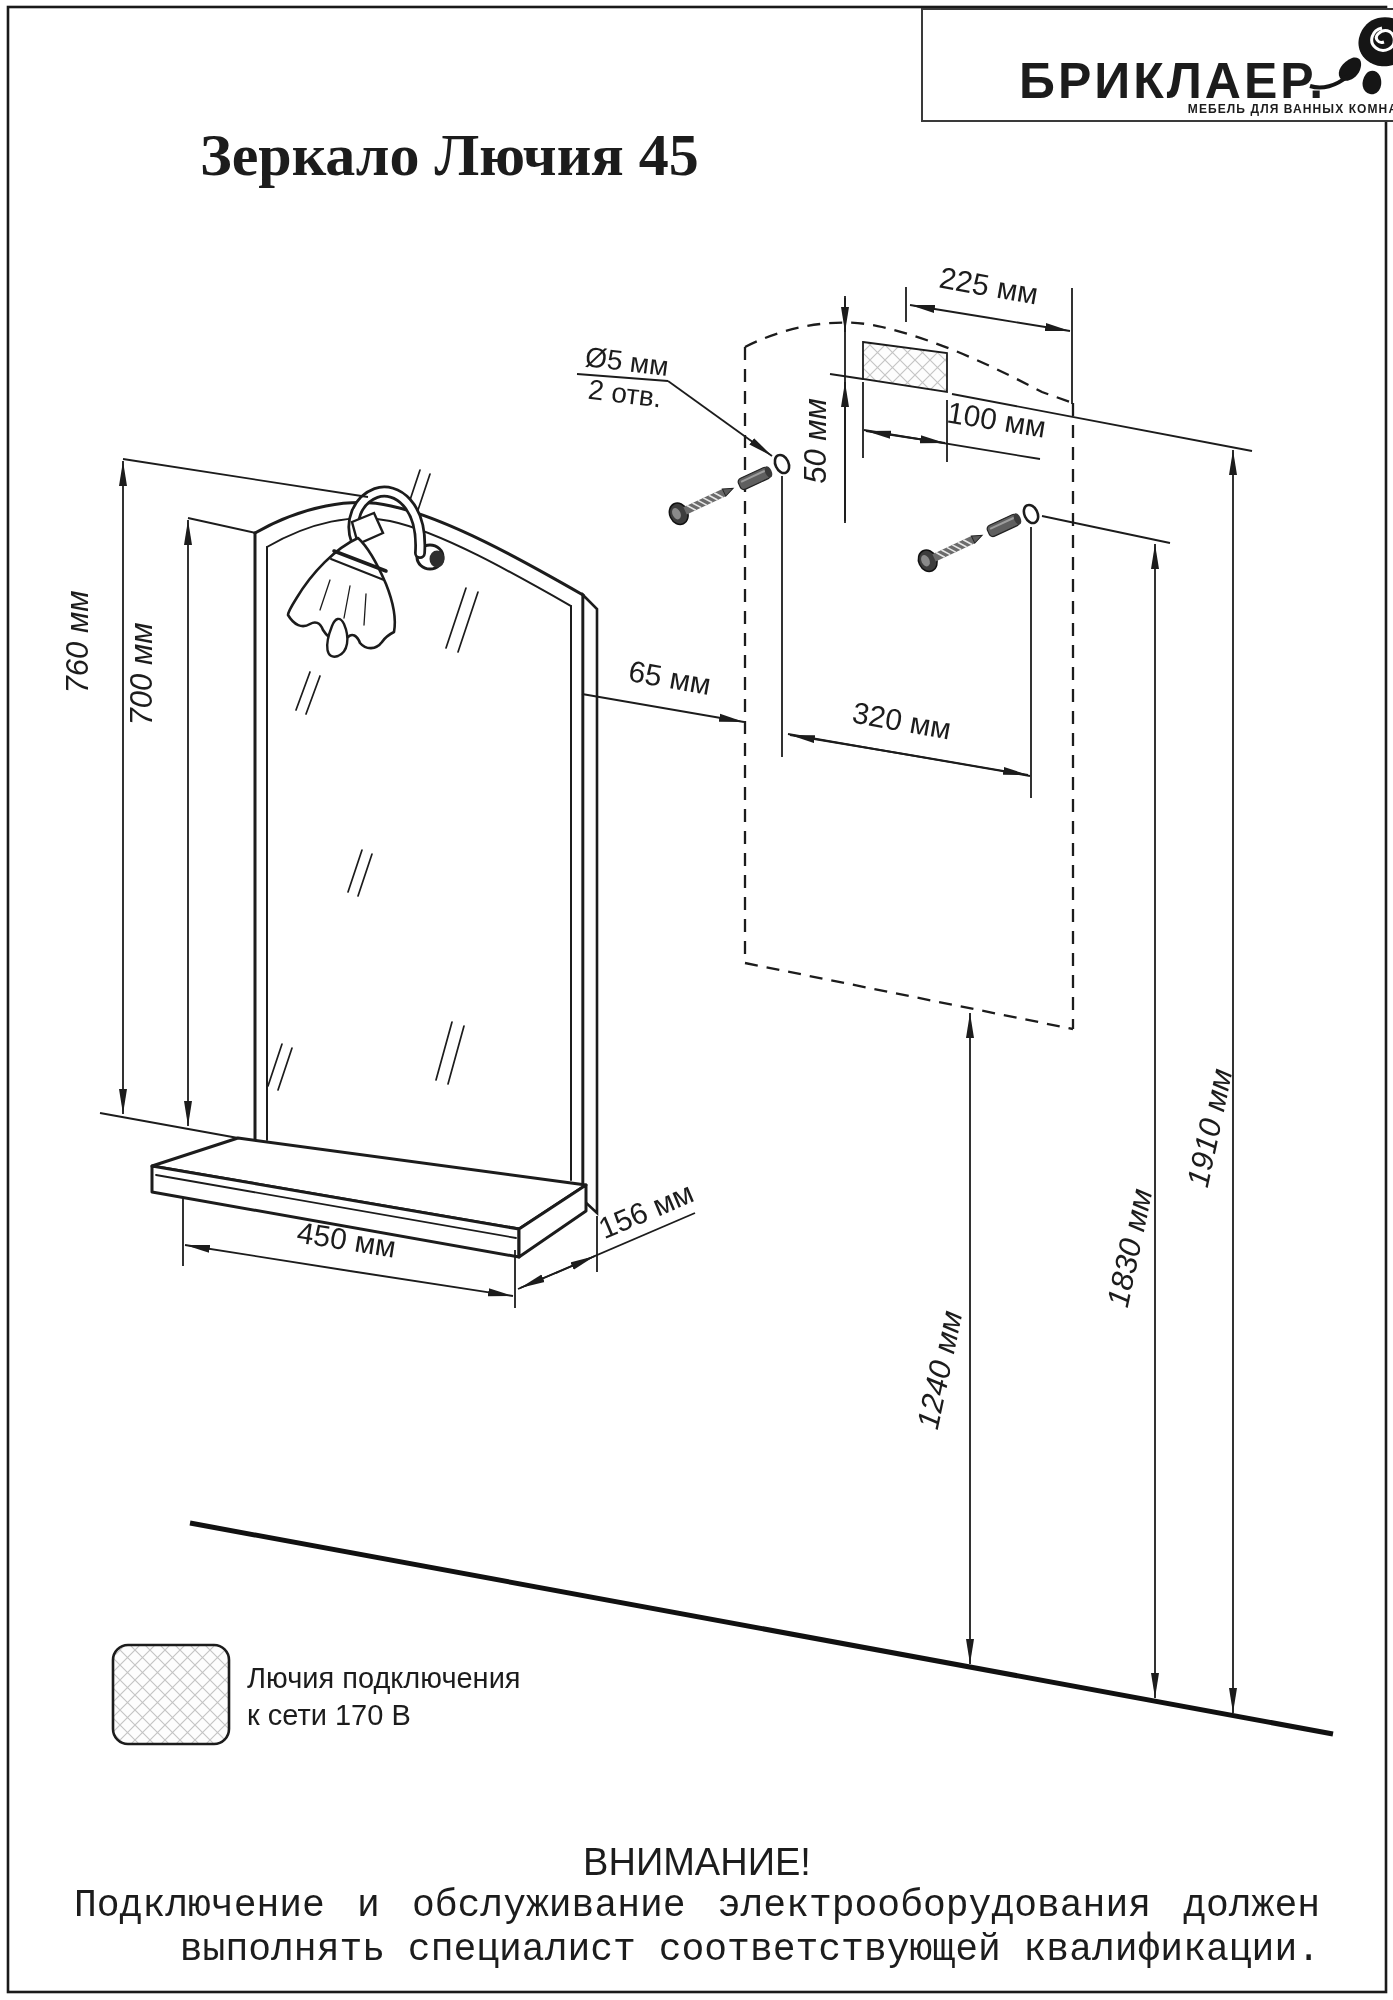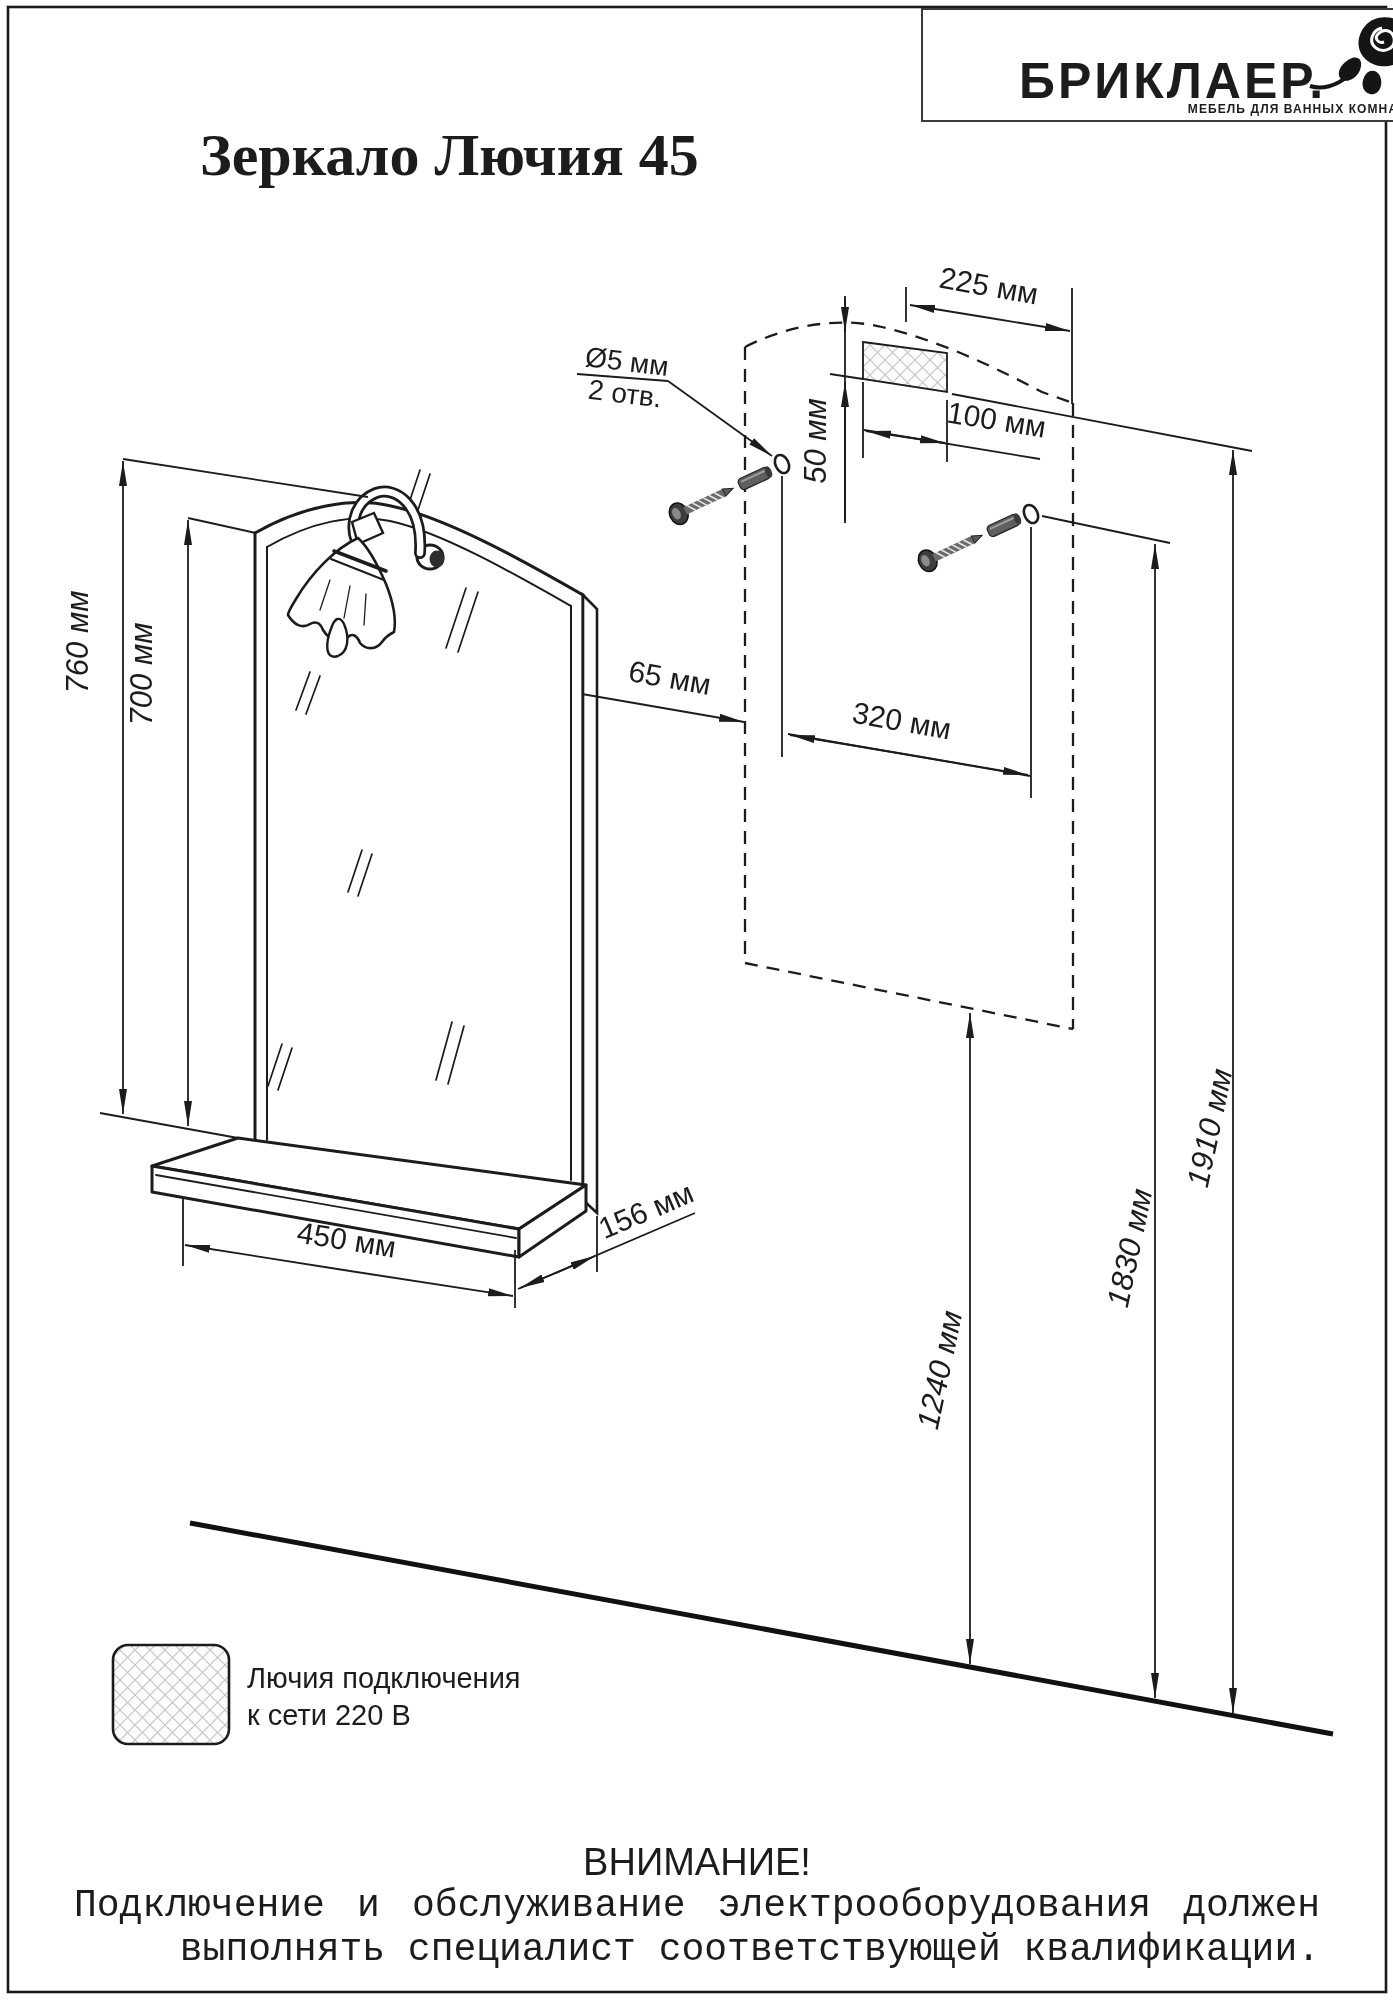--- a/index.html
+++ b/index.html
@@ -205,21 +205,21 @@
         <path d="M58,58 C52,66 54,76 62,78 C70,80 76,70 72,60 C69,54 62,53 58,58 Z"></path>
       </g>
       <path d="M74,12 C64,14 60,26 68,32 C76,38 88,32 86,22 C84,14 76,12 70,18 C66,22 70,28 76,26" stroke="#fff" stroke-width="3" fill="none"></path>
       <path d="M40,60 C28,70 14,74 2,70" stroke="#151515" stroke-width="4" fill="none"></path>
     </svg>
     <div id="tagline">МЕБЕЛЬ ДЛЯ ВАННЫХ КОМНАТ</div>
   </div>
 
   <div id="legendtext">
     <div>Лючия подключения</div>
-    <div>к сети 220 В</div>
+    <div>к сети 170 В</div>
   </div>
 
   <div id="warnblock">
     <div id="warntitle">ВНИМАНИЕ!</div>
     <div id="warnline1">Подключение и обслуживание электрооборудования должен</div>
     <div id="warnline2">выполнять специалист соответствующей квалификации.</div>
   </div>
 
 </div>
 

